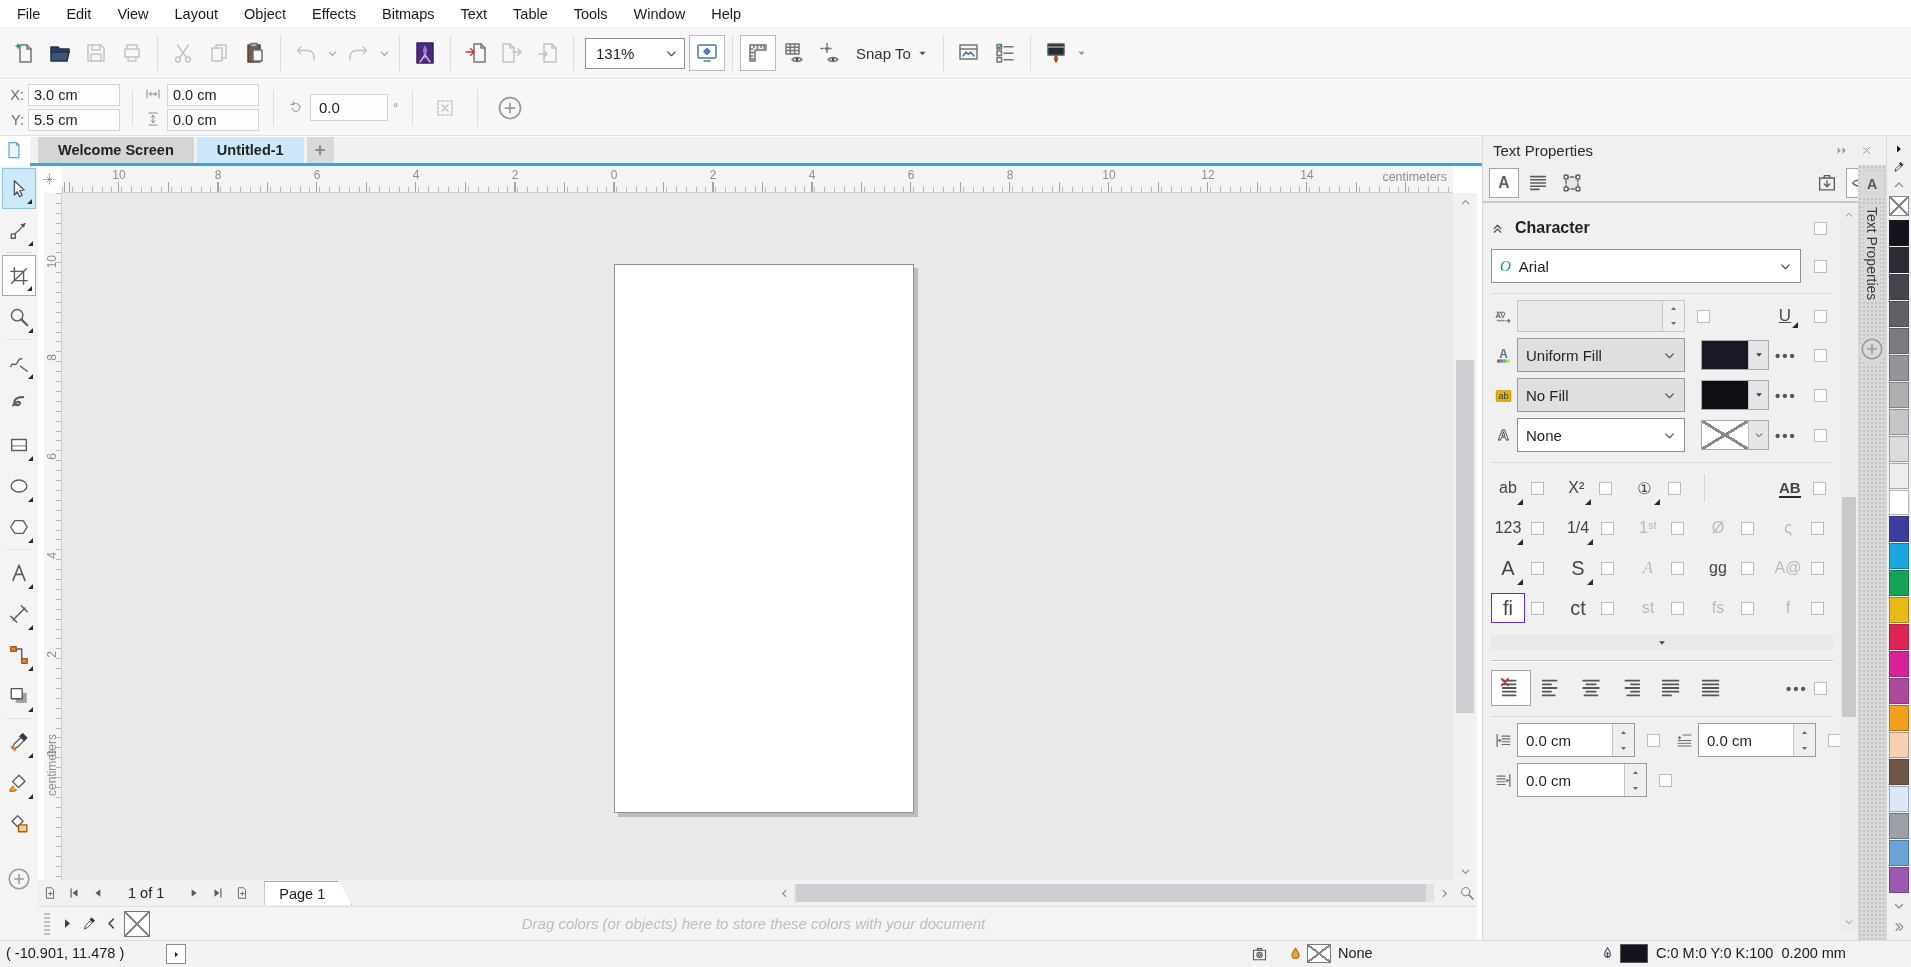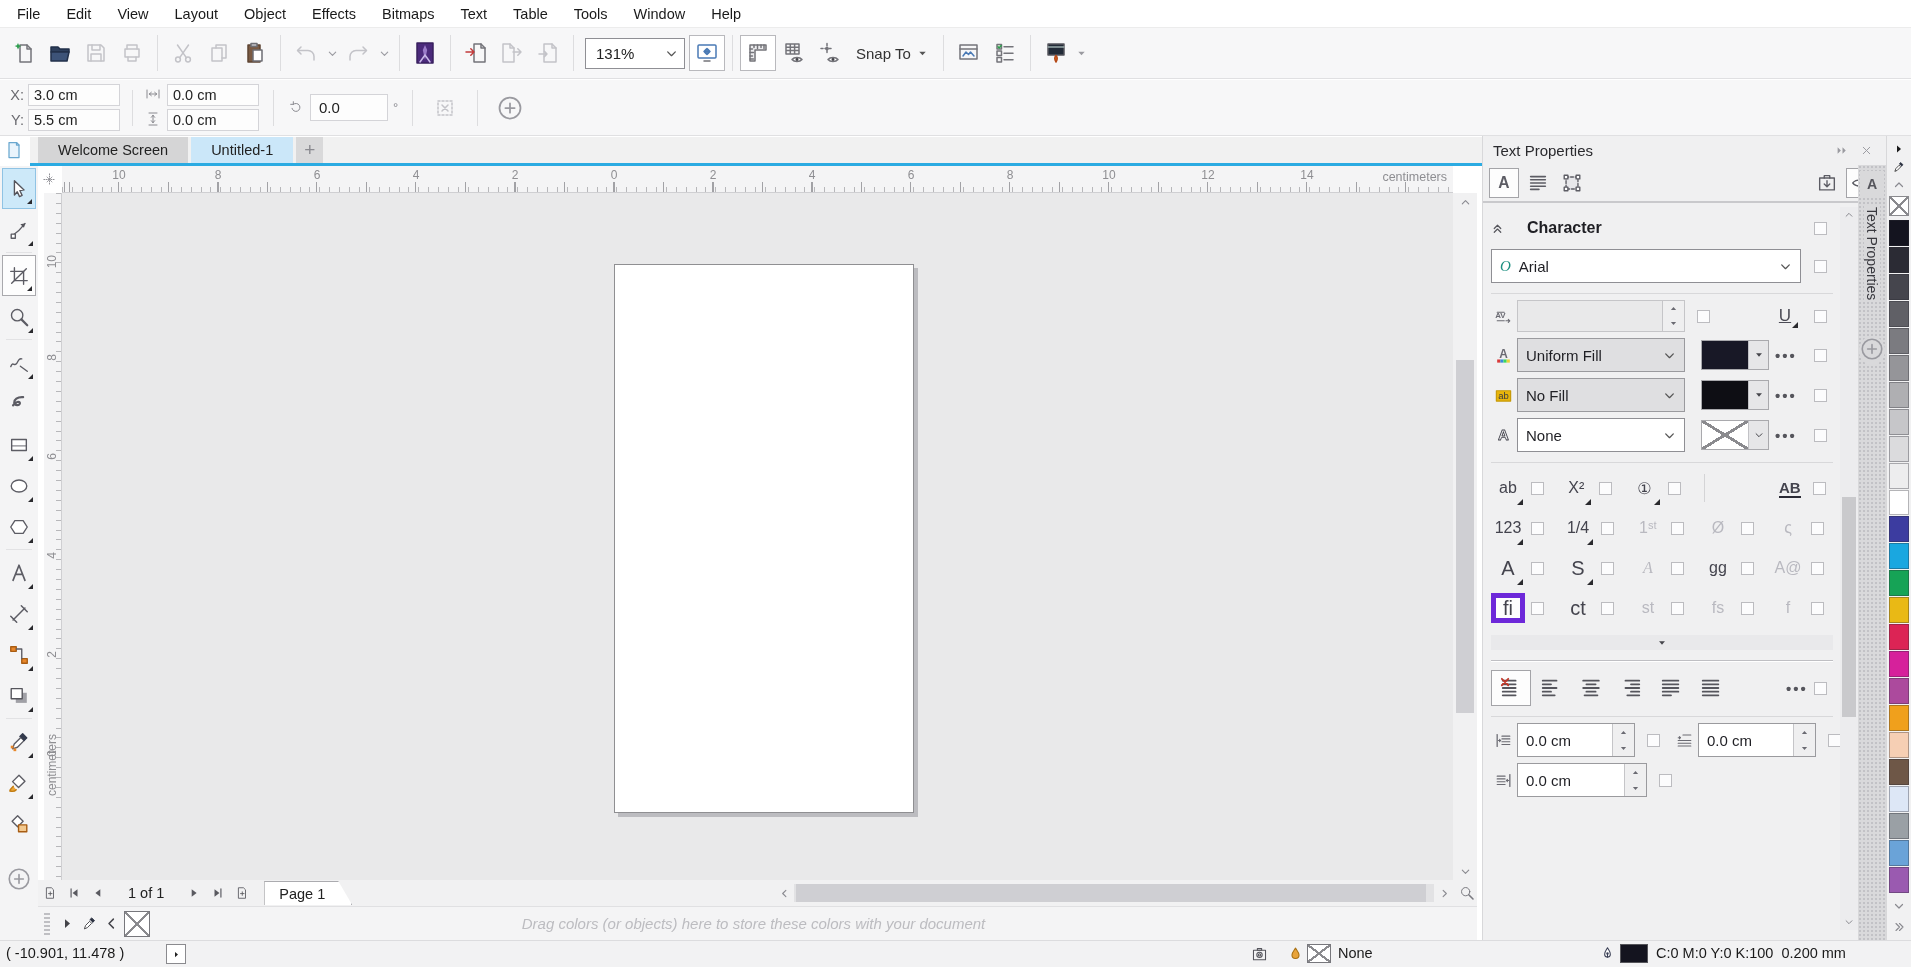--- a/index.html
+++ b/index.html
@@ -37,21 +37,21 @@
   .dim-icon svg { width:16px; height:16px; }
   .rot-field { width:78px; height:27px; background:#fdfdfd; border:1px solid #d4d4d8; font-size:15px; color:#222; display:flex; align-items:center; padding-left:8px; }
   .deg { color:#8a8a90; font-size:13px; margin-left:5px; }
   .pb-dis { color:#c3c3c8; }
   .pb-dis svg { width:24px; height:24px; }
   .plus-btn { color:#9a9aa0; } .plus-btn svg { width:28px; height:28px; }
 
   
   .corner-doc { position:absolute; top:140px; left:4px; width:20px; height:20px; color:#6aa7cf; }
   .corner-doc svg { width:20px; height:20px; }
-  .tabrow { position:absolute; top:137px; left:30px; width:1452px; height:26px; background:#f1f1f1; display:flex; align-items:stretch; padding-left:8px; }
+  .tabrow { position:absolute; top:137px; left:30px; width:1452px; height:26px; background:#f1f1f1; display:flex; align-items:stretch; padding-left:8px;font-weight:bold; }
   .doctab { padding:0 20px; display:flex; align-items:center; font-size:14.5px; color:#222; background:#d5d5d6; margin-right:3px; }
   .doctab.active { background:#cbe7f9; }
   .tab-add { width:27px; display:flex; align-items:center; justify-content:center; background:#d9d9da; color:#8a8a90; font-size:19px; }
   .blueline { position:absolute; top:163px; left:30px; width:1452px; height:3px; background:#2babe2; }
 
   
   .toolbox { position:absolute; top:166px; left:0; width:38px; bottom:27px; background:#f4f4f5; display:flex; flex-direction:column; align-items:center; padding-top:2px; }
   .tool { width:34px; height:41px; display:flex; align-items:center; justify-content:center; position:relative; color:#5c5c64; flex:none; }
   .tool svg { width:22px; height:22px; }
   .tool .fly { position:absolute; right:3px; bottom:4px; width:0; height:0; border-left:5px solid transparent; border-bottom:5px solid #2a2a2e; }
@@ -129,21 +129,21 @@
   .docker { position:absolute; top:136px; left:1482px; width:404px; height:804px; background:#f0f0f1; border-left:1px solid #d8d8da; }
   .dk-header { height:29px; display:flex; align-items:center; padding:0 8px 0 10px; font-size:15px; color:#2a2a2e; }
   .dk-header .sp { flex:1; }
   .dk-hbtn { color:#9a9aa0; width:24px; display:flex; justify-content:center; }
   .dk-hbtn svg { width:13px; height:13px; }
   .dk-tabs { height:38px; display:flex; align-items:center; padding:0 6px; border-bottom:2px solid #c9c9cc; }
   .dk-tab { width:30px; height:30px; display:flex; align-items:center; justify-content:center; color:#5c5c64; margin-right:4px; }
   .dk-tab svg { width:22px; height:22px; }
   .dk-tab.boxed { background:#fdfdfd; border:1px solid #a4a4a8; }
   .dk-body { position:absolute; top:71px; left:0; width:358px; bottom:0; padding:6px 0 0 8px; overflow:hidden; }
-  .sec-head { display:flex; align-items:center; height:30px;gap:12px; }
+  .sec-head { display:flex; align-items:center; height:30px; }
   .sec-head .chv { color:#55555c; width:18px; display:flex; } .sec-head .chv svg { width:13px; height:13px; }
   .sec-head .t { font-size:16px; font-weight:bold; color:#1f1f24; margin-left:6px; }
   .sec-head .sp { flex:1; }
   .cb { width:13px; height:13px; border:1px solid #bcbcc0; background:#fcfcfd; flex:none; }
   .cb-col { margin-right:14px; }
   .row { display:flex; align-items:center; margin-top:6px; }
   .fcombo { height:34px; border:1px solid #8f8f94; background:#fff; display:flex; align-items:center; padding:0 8px; font-size:15px; color:#1f1f24; }
   .fcombo .chev { margin-left:auto; color:#555; display:flex; } .fcombo .chev svg { width:13px; height:13px; }
   .fcombo.gray { background:#dfdfe1; border-color:#9a9a9e; }
   .font-combo { width:310px; }
@@ -164,21 +164,21 @@
   .swatch-btn .arr svg { width:10px; height:10px; }
   .xsw { width:46px; background:
       linear-gradient(to top right,transparent 47%,#8a8a8e 47% 53%,transparent 53%),
       linear-gradient(to bottom right,transparent 47%,#8a8a8e 47% 53%,transparent 53%),#fff; }
   .more { letter-spacing:2px; color:#55555c; font-size:15px; font-weight:bold; width:34px; text-align:center; flex:none; }
   .hline { height:1px; background:#d8d8da; margin:10px 8px 4px 0; }
   .ot-row { display:flex; align-items:center; margin-top:10px; }
   .otb { position:relative; min-width:34px; height:30px; display:flex; align-items:center; justify-content:center; font-size:16px; color:#44444e; }
   .otb.big { font-size:20px; }
   .otb.off { color:#b9b9c0; }
-  .otb.boxed { background:#fdfdfd; border:5px solid #6d28d9;text-align:right; }
+  .otb.boxed { background:#fdfdfd; border:1px solid #6d28d9;text-align:right; }
   .otb.script { font-family:"Liberation Serif",serif; font-style:italic; }
   .ot-cell { display:flex; align-items:center; width:70px; }
   .ot-div { width:1px; height:28px; background:#d4d4d6; margin:0 8px; }
   .ab-underline { border-bottom:2px solid #2a2a35; padding-bottom:0; font-size:15px; font-weight:bold; }
   .expand-strip { height:15px; background:#e9e9eb; margin:12px 8px 0 0; display:flex; align-items:center; justify-content:center; color:#44444a; }
   .expand-strip svg { width:10px; height:10px; }
   .para-sep { border-top:1px solid #bfbfc3; border-bottom:1px solid #fff; margin:10px 8px 0 0; height:2px; }
   .align-row { display:flex; align-items:center; margin-top:8px; }
   .align-btn { width:40px; height:36px; display:flex; align-items:center; justify-content:center; color:#55555c; }
   .align-btn svg { width:22px; height:22px; }

